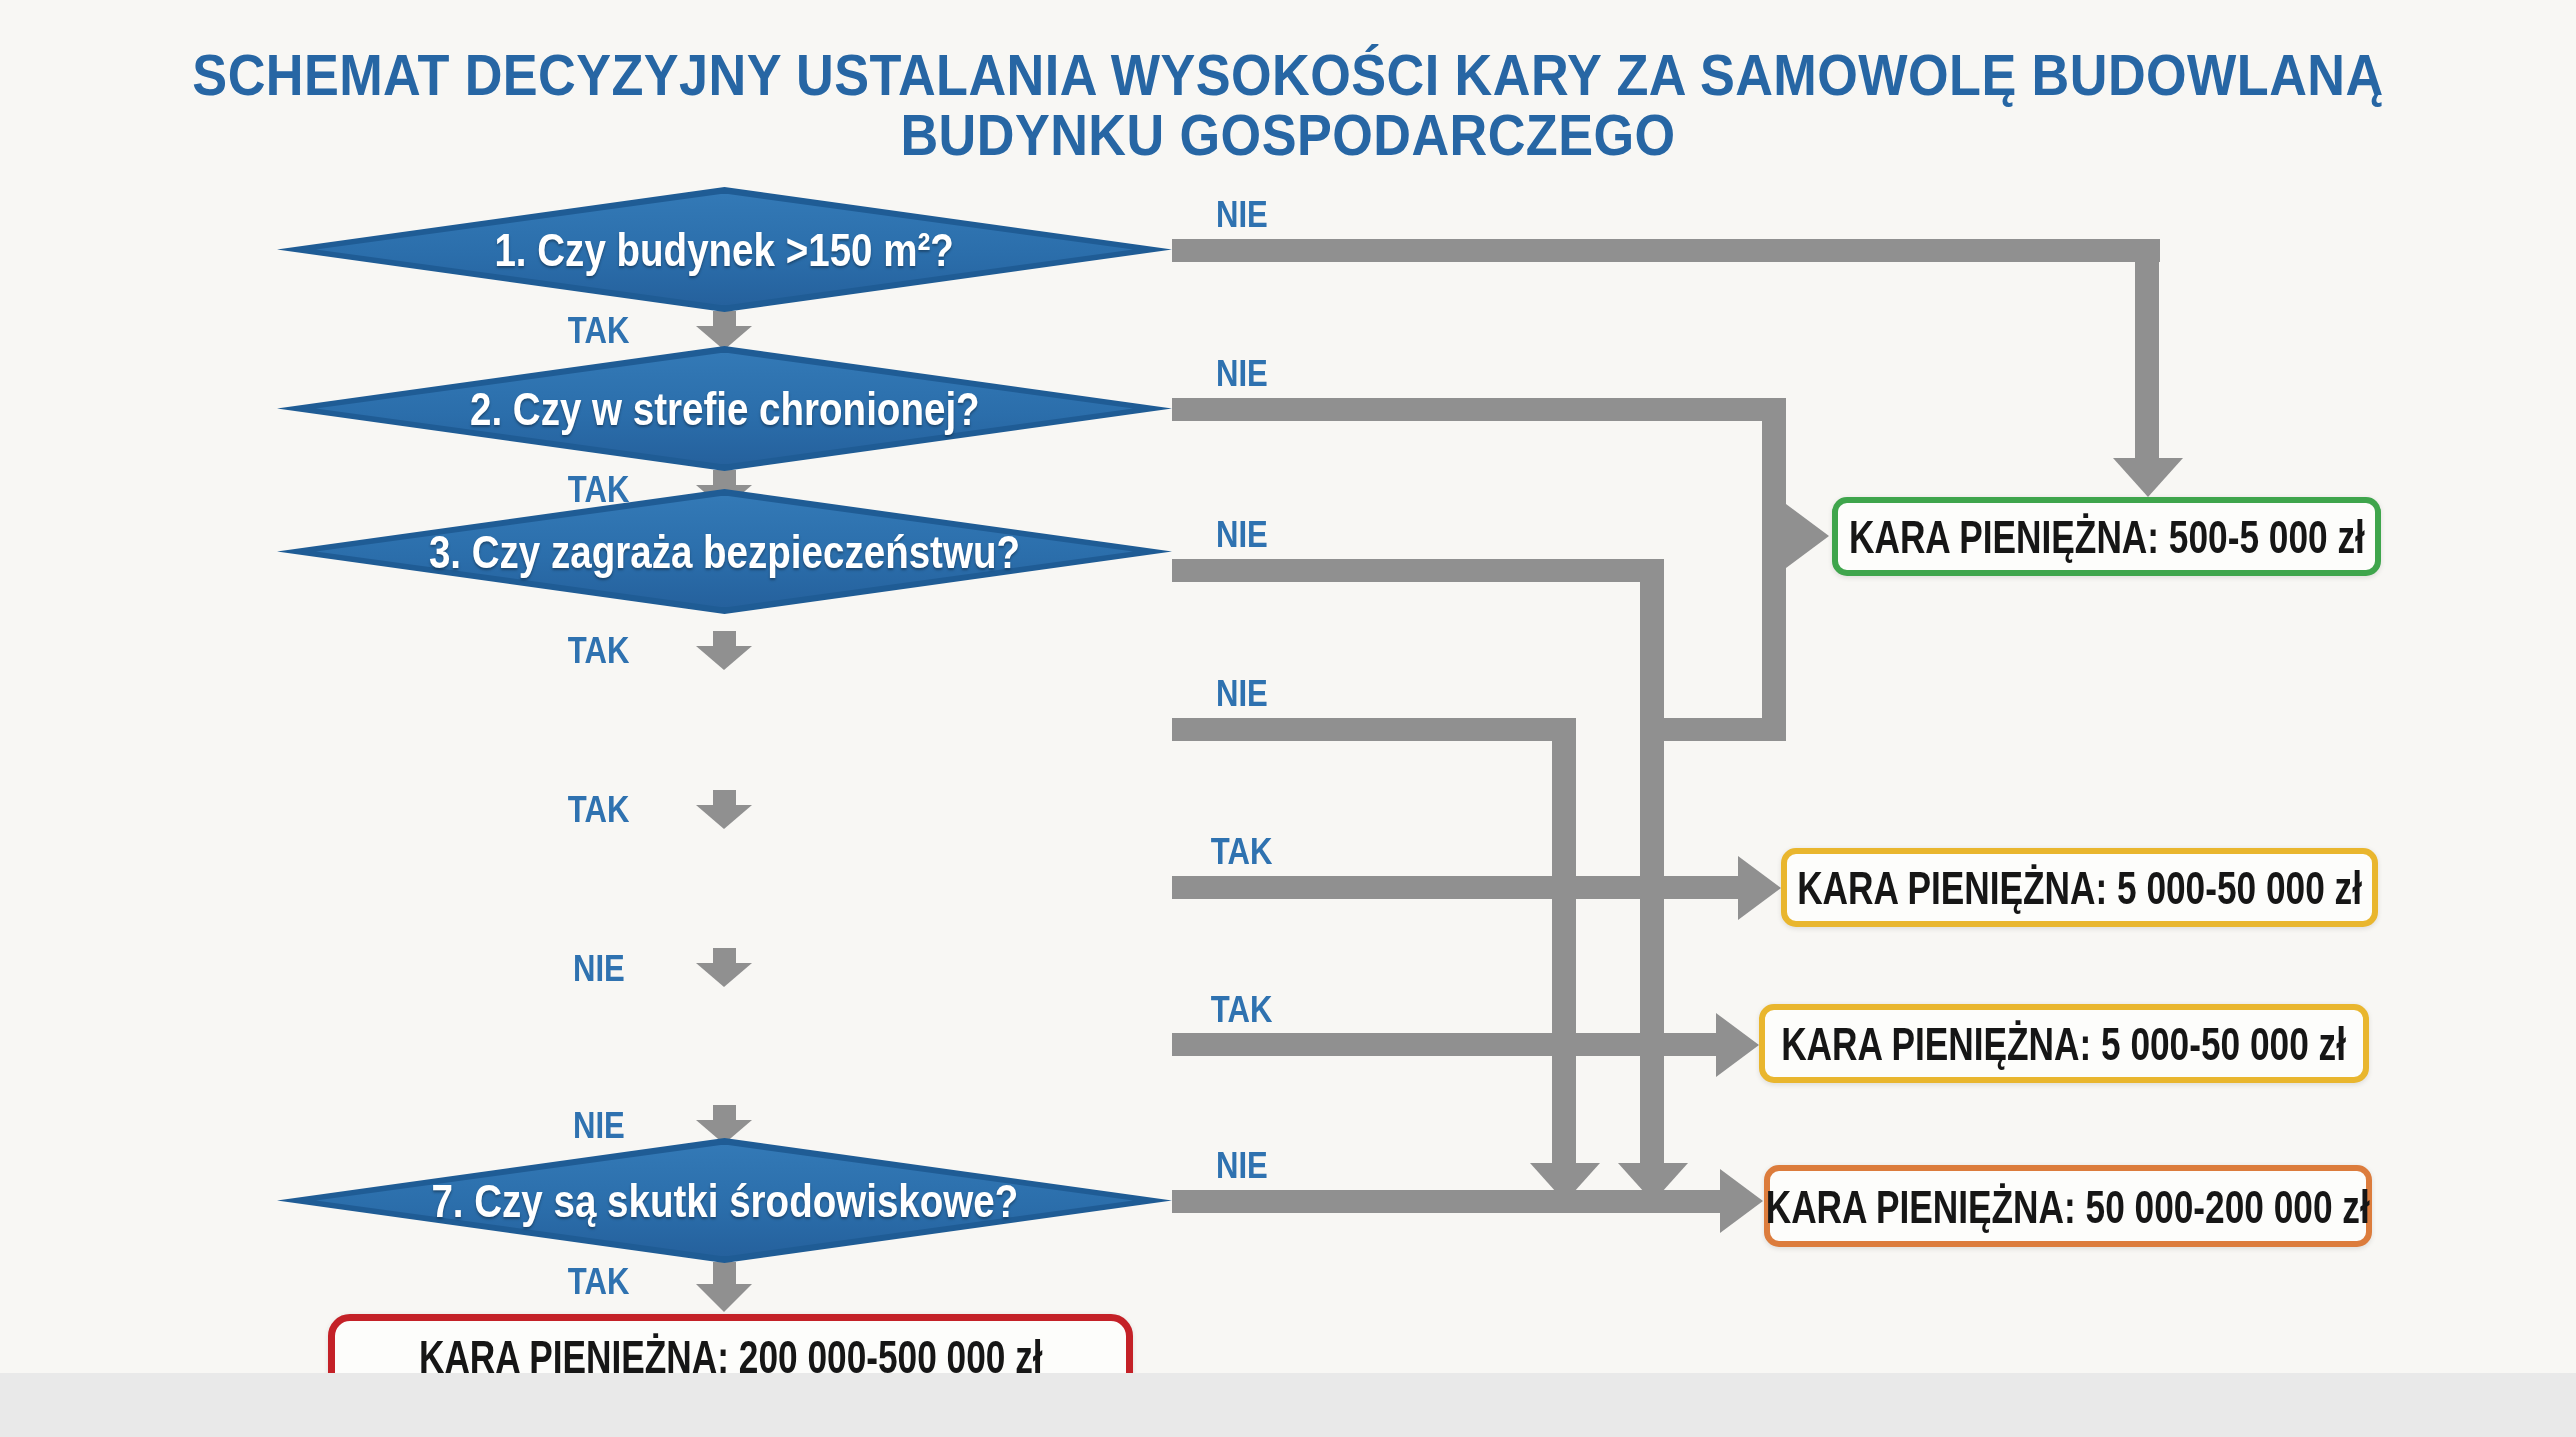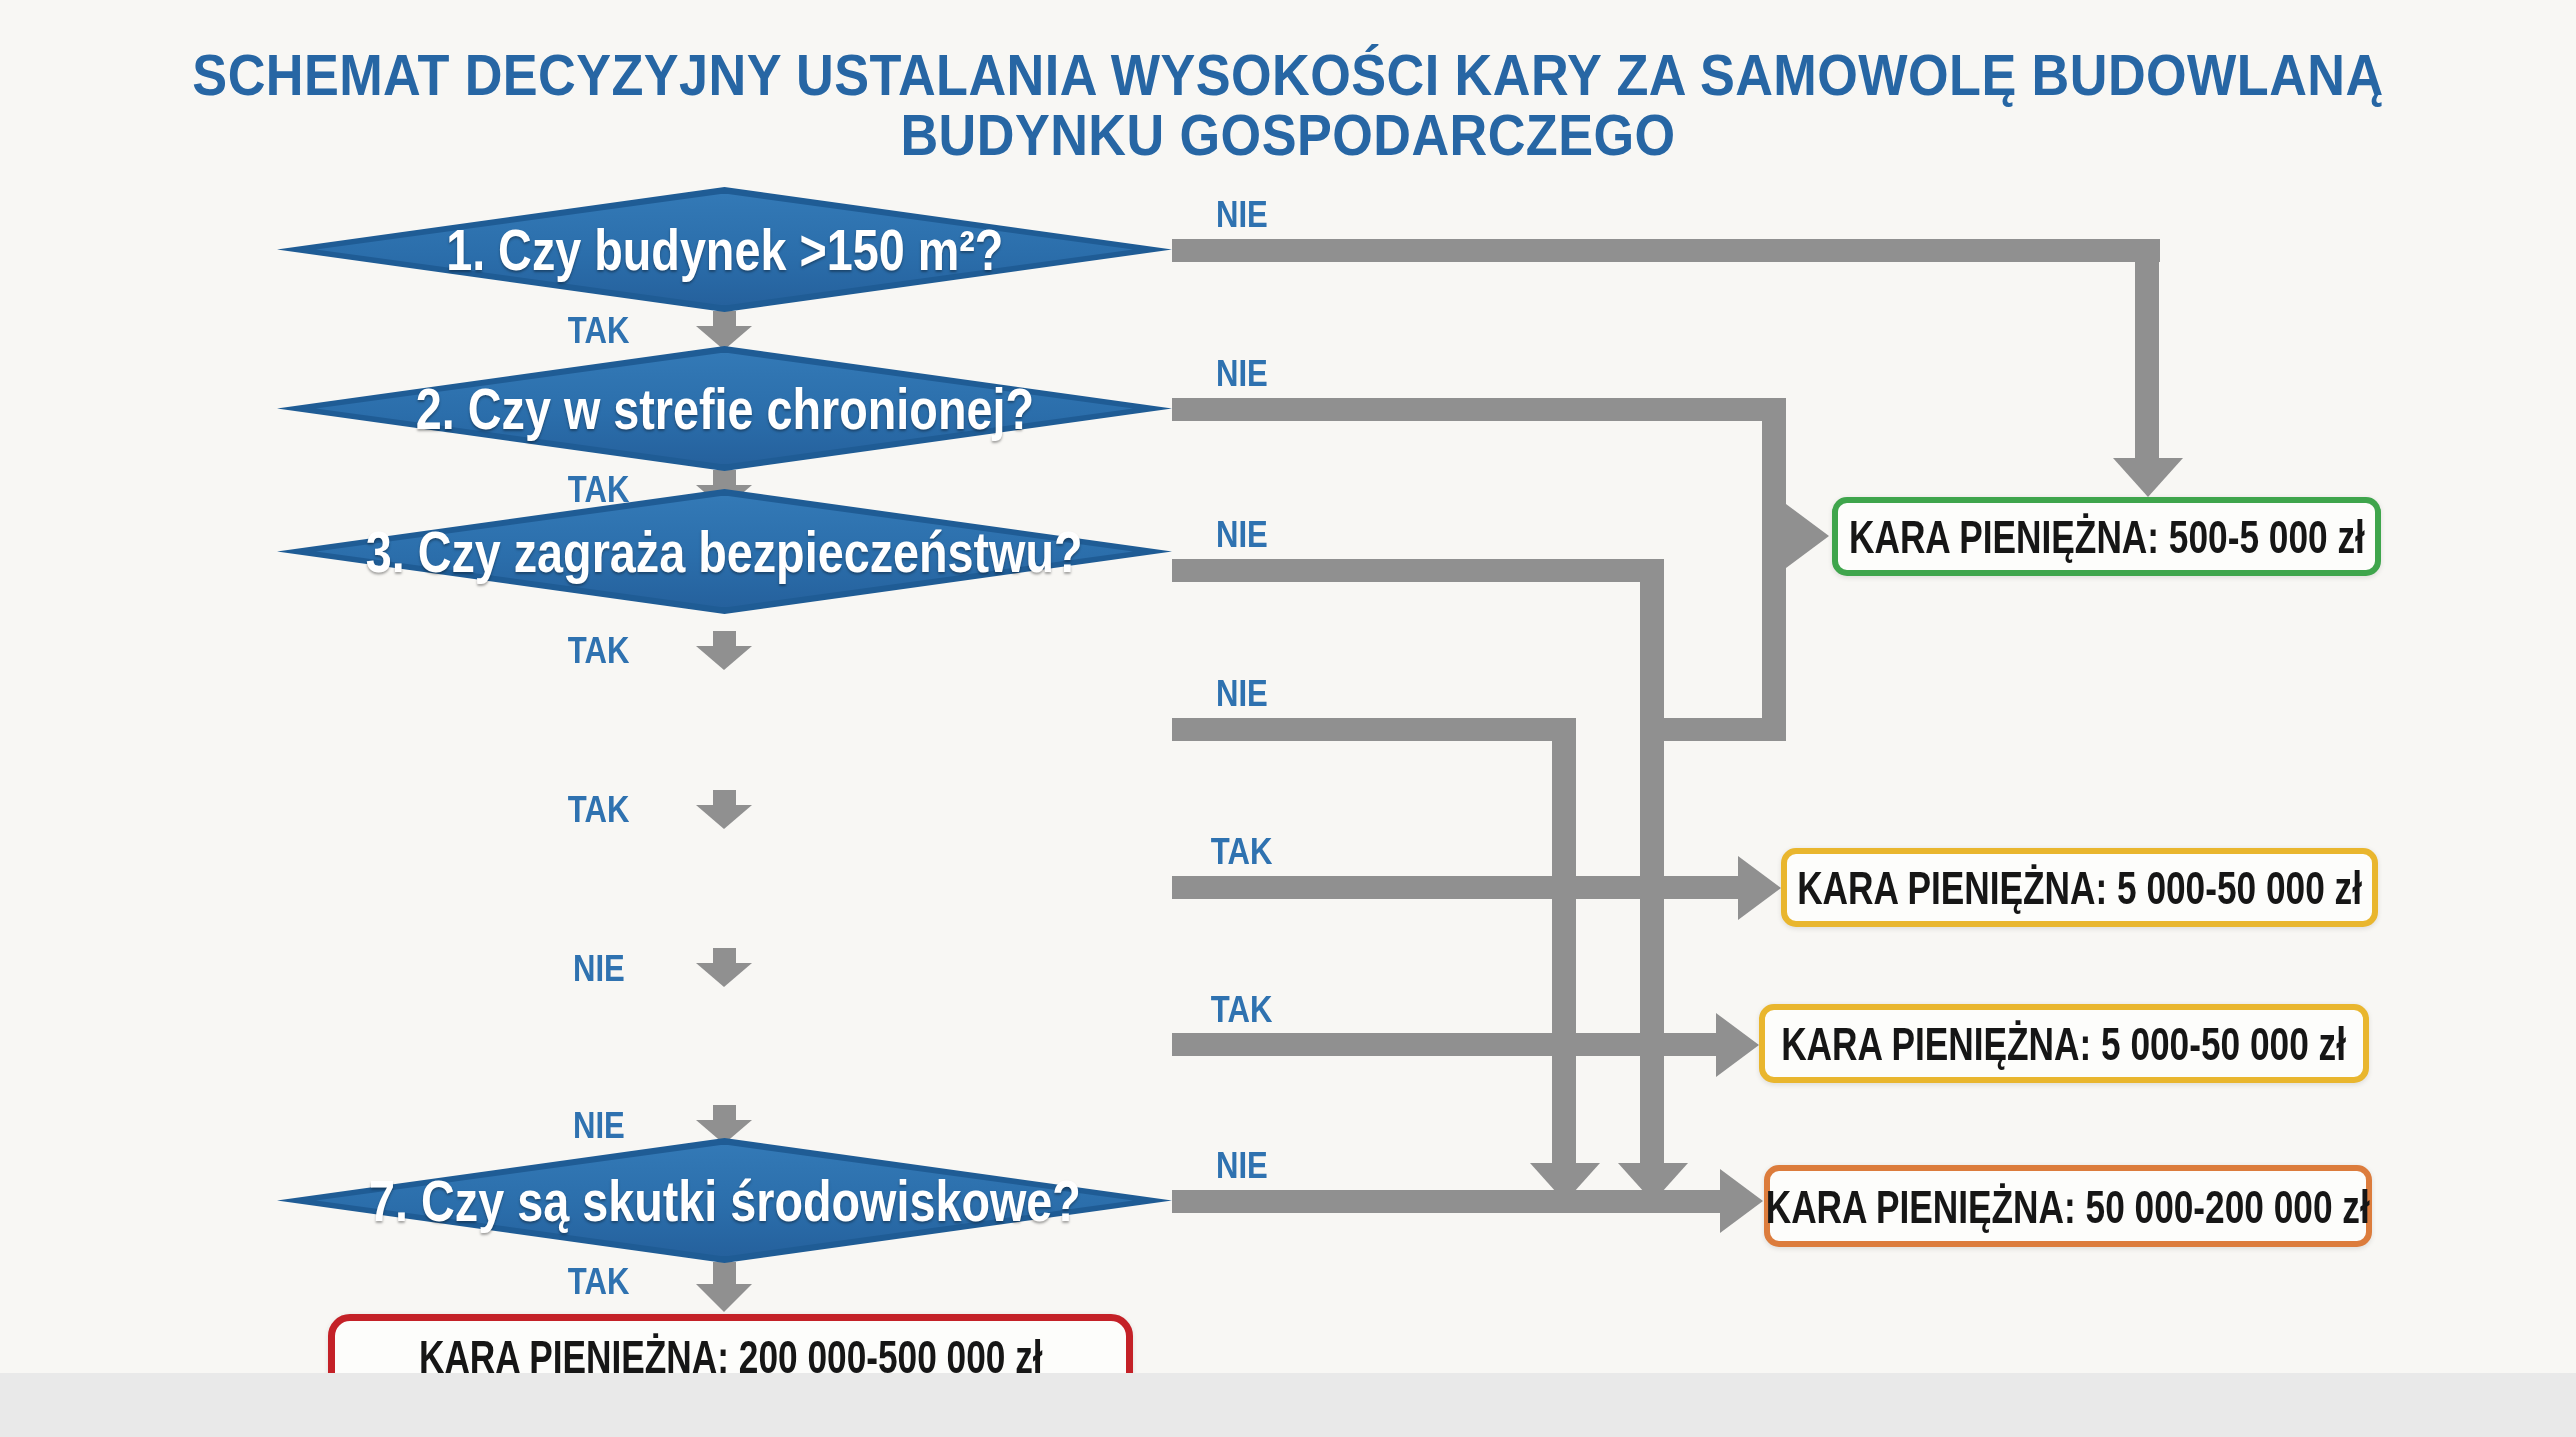--- a/index.html
+++ b/index.html
@@ -26,21 +26,21 @@
   .tri-right{border-top:32px solid transparent;border-bottom:32px solid transparent;border-left:43px solid #909090;}
   
   .diamond{position:absolute;width:895px;height:125px;left:277px;}
   .d-outer{position:absolute;inset:0;background:#1F5C95;
     clip-path:polygon(50% 0,100% 50%,50% 100%,0 50%);
     filter:drop-shadow(0 3.7px 3.7px rgba(0,0,0,0.18));}
   .d-inner{position:absolute;left:39px;right:39px;top:6.6px;bottom:6.6px;
     background:linear-gradient(180deg,#3379B6 0%,#2B6EAB 55%,#25619D 100%);
     clip-path:polygon(50% 0,100% 50%,50% 100%,0 50%);}
   .d-text{position:absolute;inset:0;display:flex;align-items:center;justify-content:center;
-    color:#ffffff;font-weight:bold;font-size:57px;white-space:nowrap;
+    color:#ffffff;font-weight:bold;font-size:47px;white-space:nowrap;
     text-shadow:0 1.9px 2.8px rgba(0,0,0,0.35);}
   .d-text span{transform:scaleX(0.82);transform-origin:50% 50%;}
   
   .blabel{position:absolute;width:150px;height:49px;line-height:49px;text-align:center;
     color:#2F72B0;font-weight:bold;font-size:37px;}
   .blabel span{display:inline-block;transform:scaleX(0.84);transform-origin:50% 50%;}
   .side-label{left:1167px;}
   .gap-label{left:524px;}
   
   .outcome{position:absolute;box-sizing:border-box;background:#FDFDFB;

